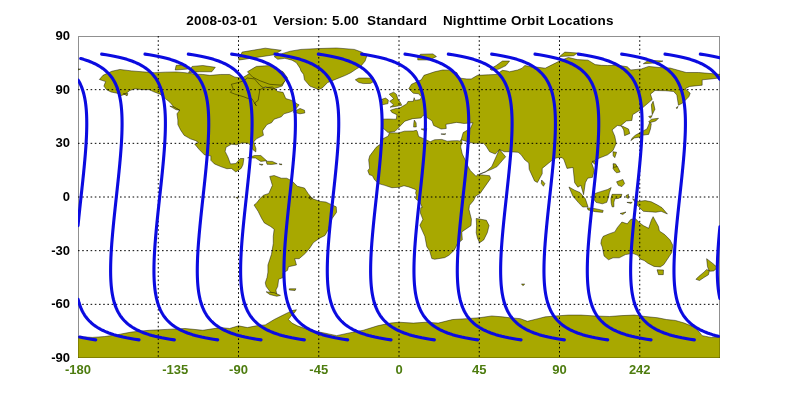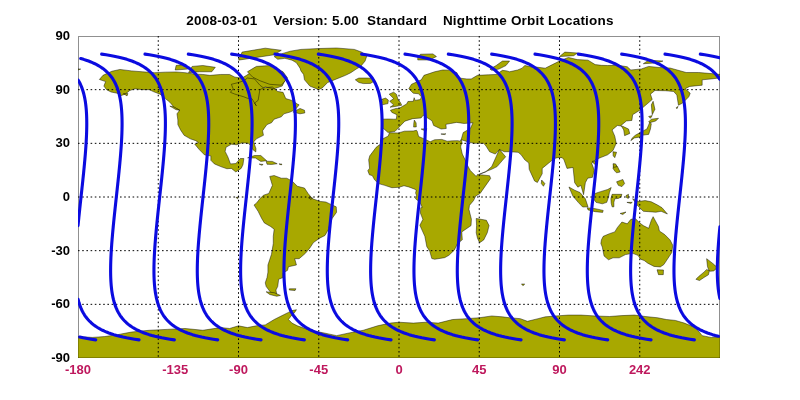--- a/index.html
+++ b/index.html
@@ -10,21 +10,21 @@
   #title{position:absolute;left:0;top:13px;width:800px;text-align:center;
          font-size:13.5px;font-weight:bold;color:#000;letter-spacing:.2px;
          white-space:pre;}
 
   #plotwrap{position:absolute;left:78px;top:36px;width:642px;height:322px;}
   #frame{position:absolute;inset:0;border:1.5px solid #909090;box-sizing:border-box;
          background:#ffffff;}
   svg.layer{position:absolute;left:0;top:0;width:642px;height:322px;display:block;}
   .ylabel{position:absolute;text-align:right;font-size:13px;font-weight:bold;color:#000;
           width:40px;}
-  .xlabel{position:absolute;text-align:center;font-size:13px;font-weight:bold;color:#be185d;
+  .xlabel{position:absolute;text-align:center;font-size:13px;font-weight:bold;color:#4d7c0f;
           width:60px;}
 </style>
 </head>
 <body>
 
 <div id="root">
 
   <div id="title">2008-03-01    Version: 5.00  Standard    Nighttime Orbit Locations</div>
 
   <div id="plotwrap">

